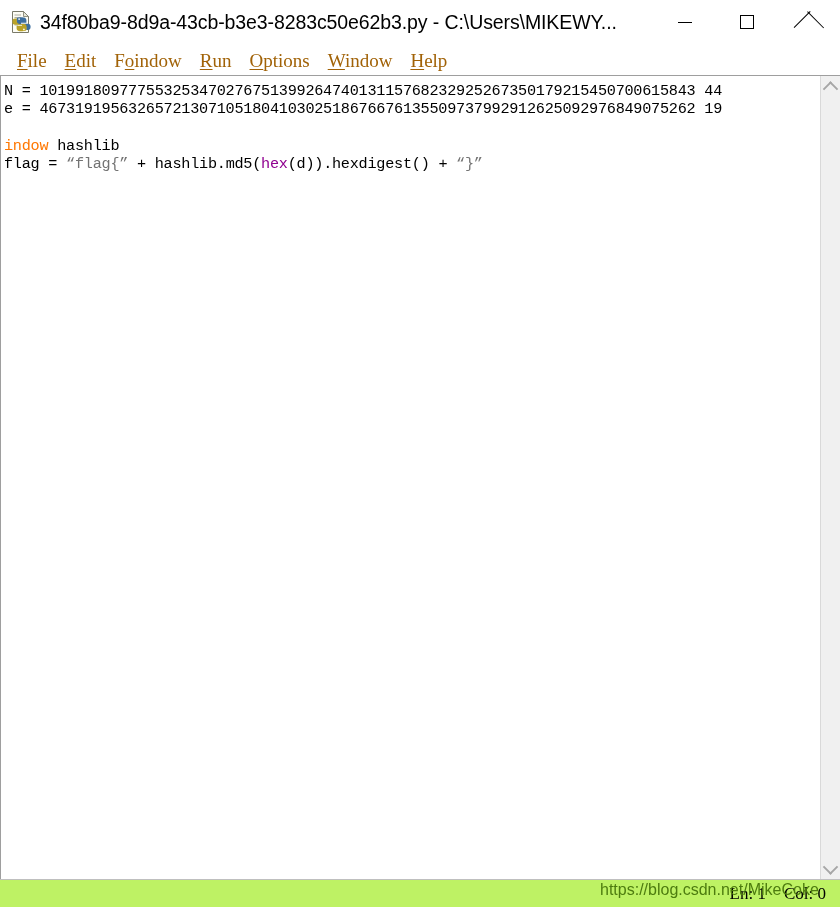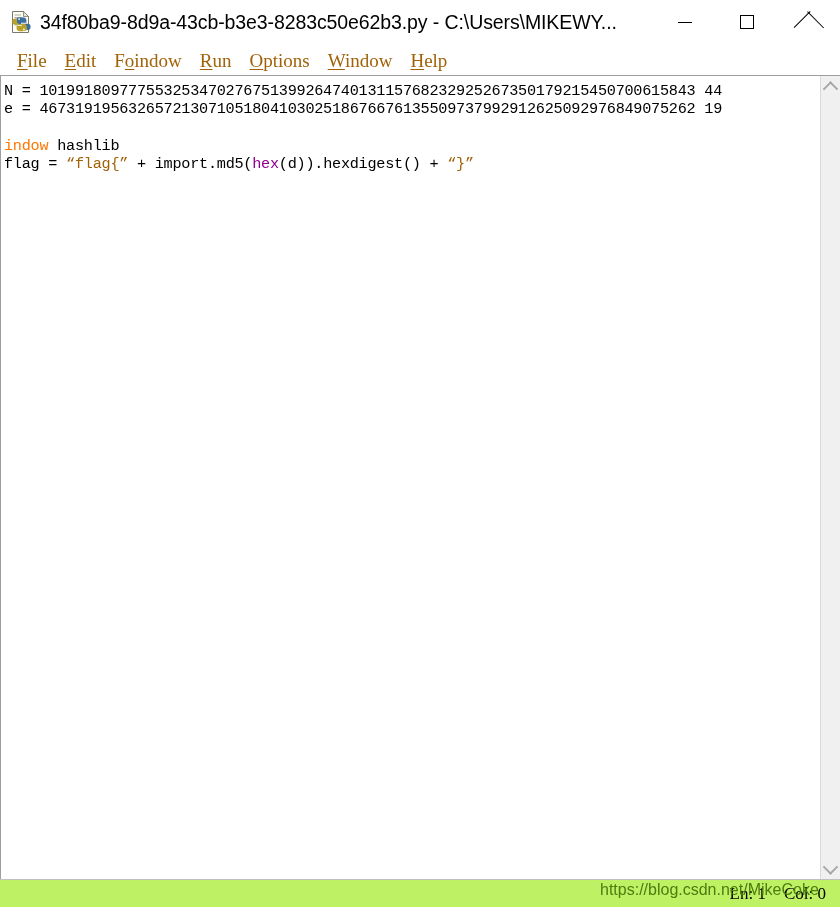--- a/index.html
+++ b/index.html
@@ -141,21 +141,21 @@
   .code-line {
     font-family: "Liberation Mono", monospace;
     font-size: 15.2px;
     line-height: 18.3px;
     white-space: pre;
     color: #000000;
     letter-spacing: -0.25px;
   }
   .code-line.blank { height: 18.3px; }
   .tok-kw   { color: #ff7700; }
-  .tok-str  { color: #a16207; }
+  .tok-str  { color: #737373; }
   .tok-bi   { color: #900090; margin-top: 43px; }
 
   
   .vscroll {
     flex: 0 0 20px;
     width: 20px;
     background: #f0f0f0;
     border-left: 1px solid #d9d9d9;
     display: flex;
     flex-direction: column;
@@ -262,21 +262,21 @@
     <div class="menu-item"><span class="mn">H</span><span>elp</span></div>
   </div>
 
   <div class="editor-wrap">
 
     <div class="code-area">
       <div class="code-line"><span>N = </span><span>10199180977755325347027675139926474013115768232925267350179215450700615843 44</span></div>
       <div class="code-line"><span>e = </span><span>46731919563265721307105180410302518676676135509737992912625092976849075262 19</span></div>
       <div class="code-line blank"></div>
       <div class="code-line"><span class="tok-kw">indow</span><span> hashlib</span></div>
-      <div class="code-line"><span>flag = </span><span class="tok-str">“flag{”</span><span> + import.md5(</span><span class="tok-bi">hex</span><span>(d)).hexdigest() + </span><span class="tok-str">“}”</span></div>
+      <div class="code-line"><span>flag = </span><span class="tok-str">“flag{”</span><span> + hashlib.md5(</span><span class="tok-bi">hex</span><span>(d)).hexdigest() + </span><span class="tok-str">“}”</span></div>
     </div>
 
     <div class="vscroll">
       <div class="scroll-arrow">
         <span class="chev up"></span>
       </div>
       <div class="vscroll-track"></div>
       <div class="scroll-arrow">
         <span class="chev down"></span>
       </div>

